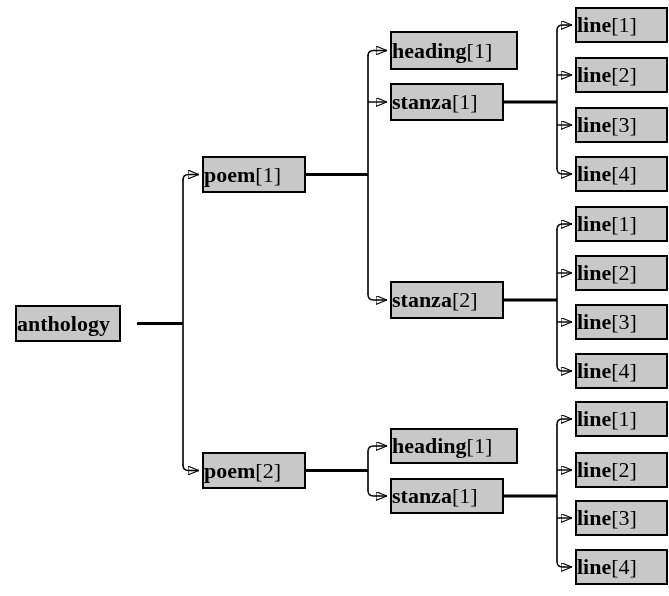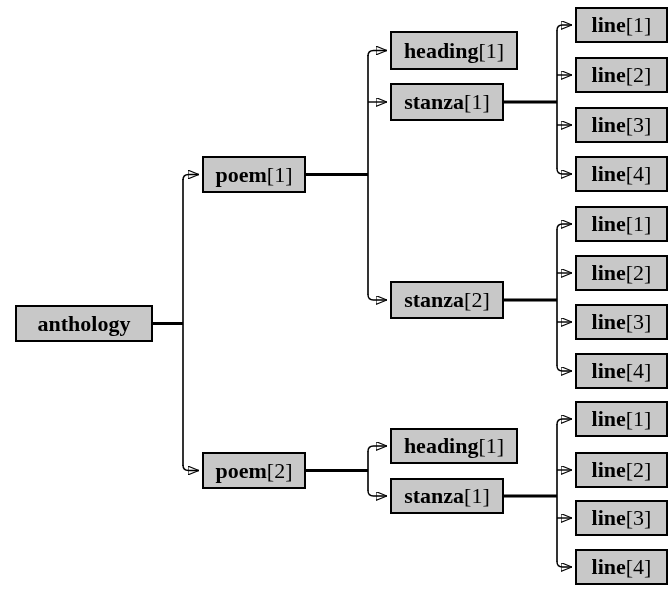--- a/index.html
+++ b/index.html
@@ -19,21 +19,21 @@
   .edges{position:absolute;left:0;top:0;width:669px;height:596px;}
   .edges path{stroke:var(--line);fill:none;}
   .bus{stroke-width:1.6px;}
   .branch{stroke-width:1.4px;}
   .trunk{stroke-width:3px;}
   .node{
     position:absolute;
     box-sizing:border-box;
     border:2px solid var(--node-border);
     background:var(--node-fill);
-    display:flex;align-items:center;justify-content:center;
+    display:flex;align-items:center;
     font-size:22px;font-weight:bold;color:#000;
     white-space:nowrap;
     line-height:1;
   }
   .node .sfx{font-weight:normal;}
 </style>
 </head>
 <body>
 
 <div class="canvas">
@@ -76,21 +76,21 @@
     <path class="branch" marker-end="url(#arrow)" d="M557,365.5 Q557,371 562.5,371 L572,371"></path>
 
     <path class="trunk" d="M504,496 L557,496"></path>
     <path class="bus" d="M557,424 L557,562"></path>
     <path class="branch" marker-end="url(#arrow)" d="M557,424.5 Q557,419 562.5,419 L572,419"></path>
     <path class="branch" marker-end="url(#arrow)" d="M557,470 L572,470"></path>
     <path class="branch" marker-end="url(#arrow)" d="M557,518 L572,518"></path>
     <path class="branch" marker-end="url(#arrow)" d="M557,561.5 Q557,567 562.5,567 L572,567"></path>
   </svg>
 
-  <div class="node" style="left:15px;top:305px;width:138px;height:37px;">
+  <div class="node" style="left:15px;top:305px;width:106px;height:37px;">
     <span>anthology</span>
       <span class="sfx"></span>
   </div>
 
   <div class="node" style="left:202px;top:156px;width:104px;height:37px;">
     <span>poem</span>
       <span class="sfx">[1]</span>
   </div>
 
   <div class="node" style="left:202px;top:452px;width:104px;height:37px;">

